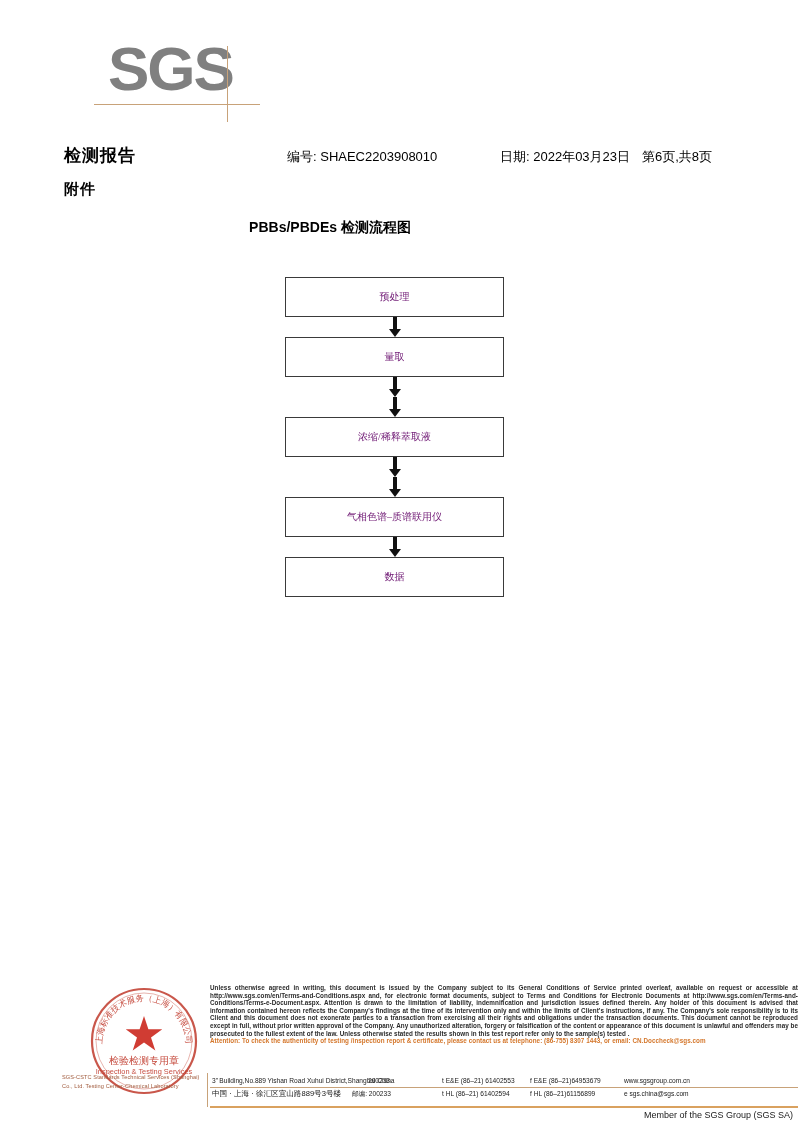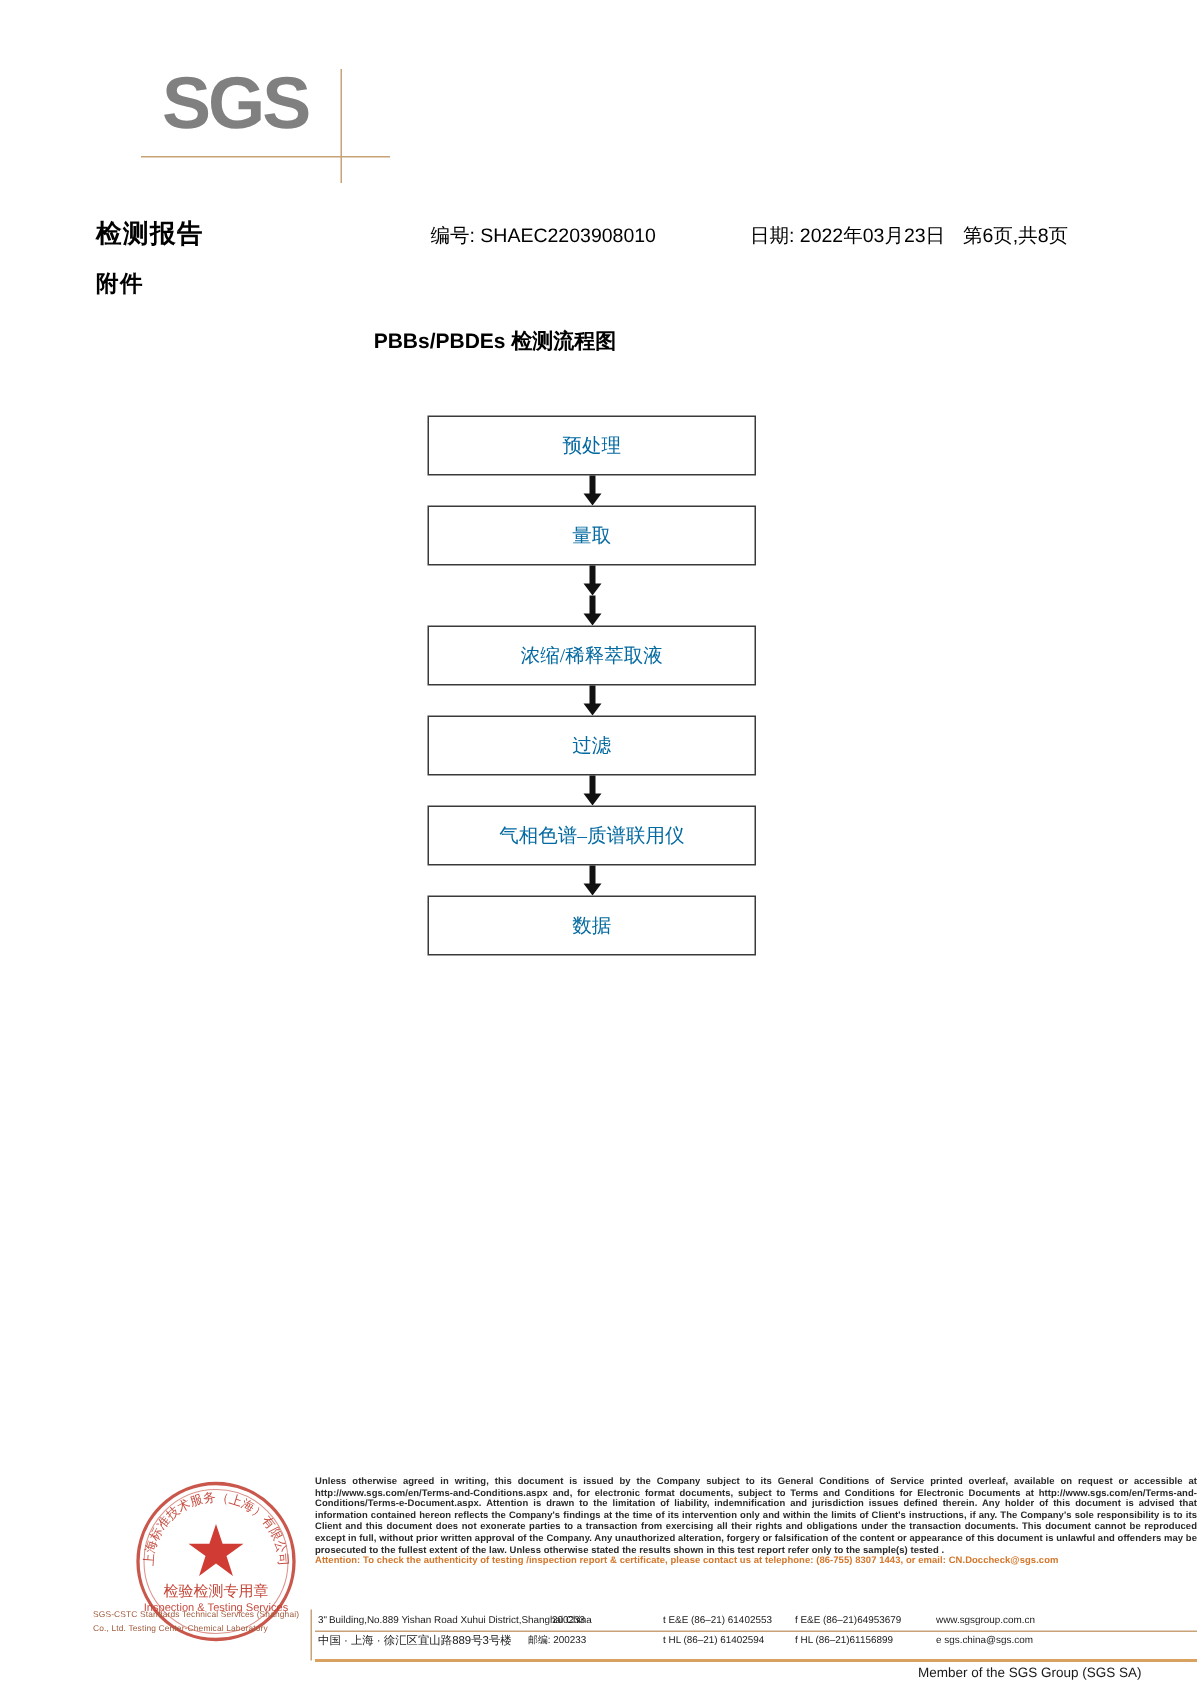--- a/index.html
+++ b/index.html
@@ -23,21 +23,21 @@
   .logo-wrap {
     position: absolute;
     left: 108px;
     top: 38px;
     width: 180px;
     height: 78px;
   }
   .logo-text {
     font-family: "Liberation Sans", sans-serif;
     font-weight: bold;
-    font-size: 49px;
+    font-size: 62px;
     letter-spacing: -2px;
     color: #808080;
     line-height: 62px;
     position: absolute;
     left: 0;
     top: 0;
   }
   .logo-hrule {
     position: absolute;
     left: -14px;
@@ -111,23 +111,23 @@
   .fbox {
     position: relative;
     width: 219px;
     height: 40px;
     border: 1.3px solid #3a3a3a;
     box-sizing: border-box;
     background: #fff;
     display: flex;
     align-items: center;
     justify-content: center;
-    font-size: 13px;
+    font-size: 10px;
     font-family: "Liberation Serif", serif;
-    color: #0369a1;
+    color: #701a75;
   }
   .arrow {
     position: relative;
     width: 219px;
     height: 20px;
   }
   .arrow .stem {
     position: absolute;
     left: 50%;
     top: 0;
@@ -234,20 +234,21 @@
   .addr-row.cn .c-addr { font-size: 7.6px; }
 
   .member {
     position: absolute;
     left: 0;
     top: 1110px;
     width: 761px;
     text-align: right;
     font-size: 9px;
     color: #1a1a1a;
+    padding-left: 32px;
   }
 </style>
 </head>
 <body>
 
 <div id="page">
 
   <div class="logo-wrap">
     <div class="logo-text">SGS</div>
     <div class="logo-hrule"></div>
@@ -286,23 +287,20 @@
     </div>
 
     <div class="fbox">
       <span>浓缩/稀释萃取液</span>
     </div>
     <div class="arrow">
       <div class="stem"></div>
       <div class="head"></div>
     </div>
 
-    <div class="fbox">
-      <span>过滤</span>
-    </div>
     <div class="arrow">
       <div class="stem"></div>
       <div class="head"></div>
     </div>
 
     <div class="fbox">
       <span>气相色谱–质谱联用仪</span>
     </div>
     <div class="arrow">
       <div class="stem"></div>

